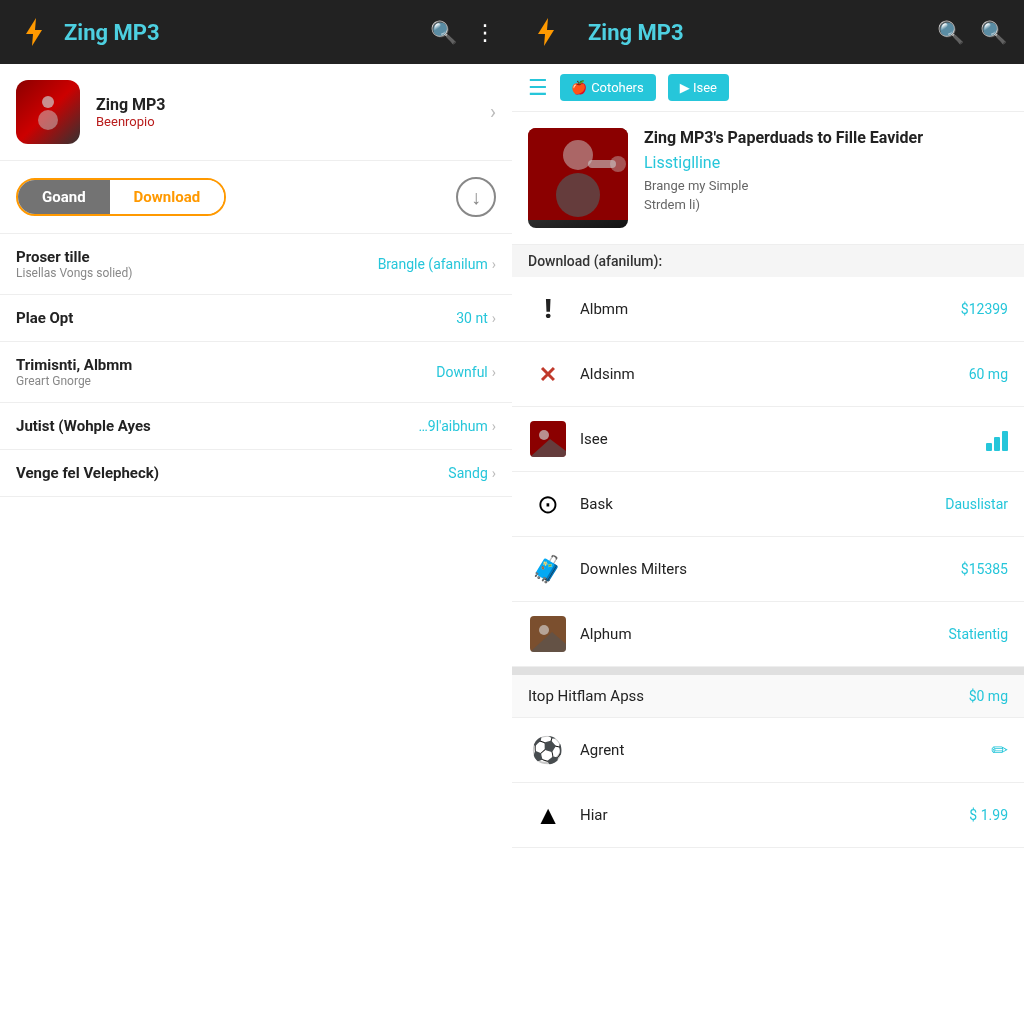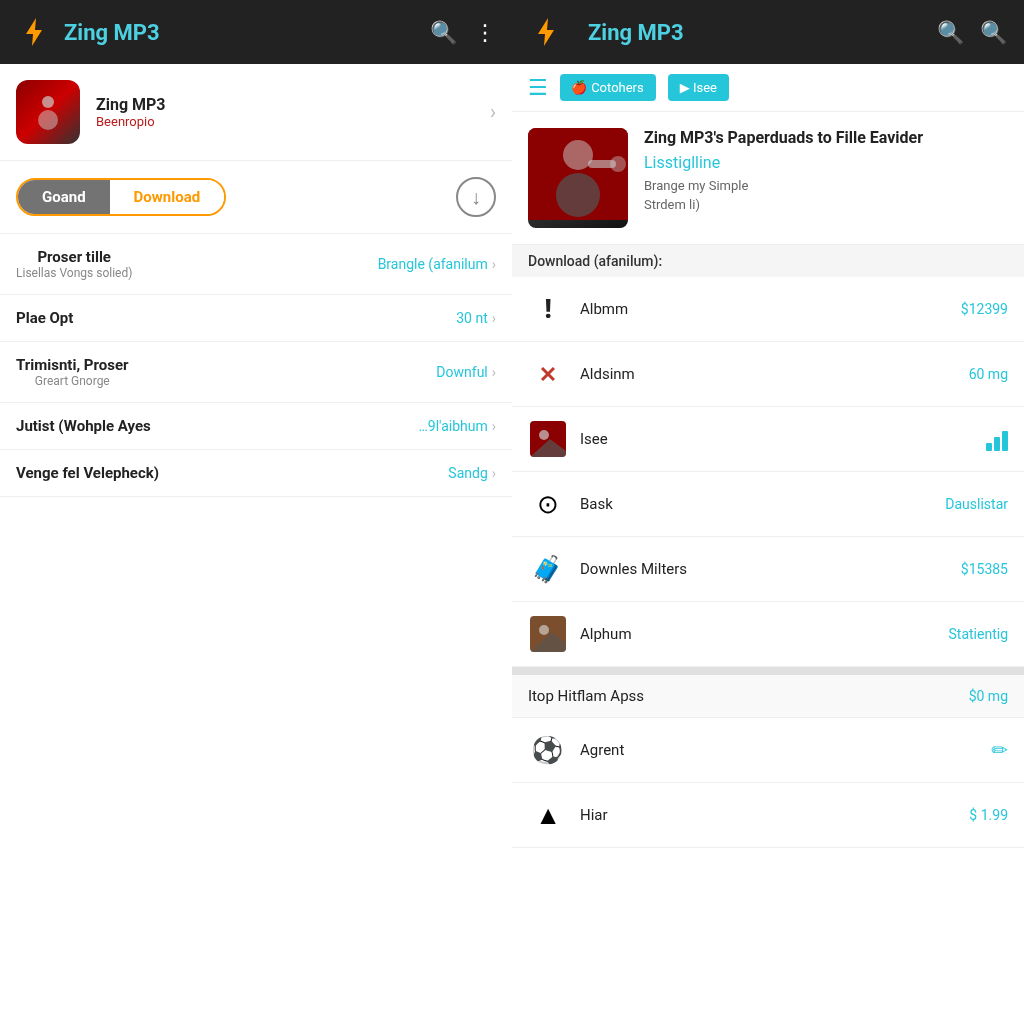--- a/index.html
+++ b/index.html
@@ -156,21 +156,20 @@
       cursor: pointer;
     }
 
     
     .info-row {
       padding: 14px 16px;
       border-bottom: 1px solid #eee;
       display: flex;
       align-items: center;
       justify-content: space-between;
-      text-align: center;
     }
     .info-row-left {}
     .info-label {
       font-size: 15px;
       font-weight: bold;
       color: #222;
     }
     .info-sublabel {
       font-size: 12px;
       color: #888;
@@ -409,21 +408,21 @@
       <div class="info-row-left">
         <div class="info-label">Plae Opt</div>
       </div>
       <div class="info-value">
         <span>30 nt</span>
         <span class="chev">›</span>
       </div>
     </div>
     <div class="info-row">
       <div class="info-row-left">
-        <div class="info-label">Trimisnti, Proser</div>
+        <div class="info-label">Trimisnti, Albmm</div>
         <div class="info-sublabel">Greart Gnorge</div>
       </div>
       <div class="info-value">
         <span>Downful</span>
         <span class="chev">›</span>
       </div>
     </div>
     <div class="info-row">
       <div class="info-row-left">
         <div class="info-label">Jutist (Wohple Ayes</div>

